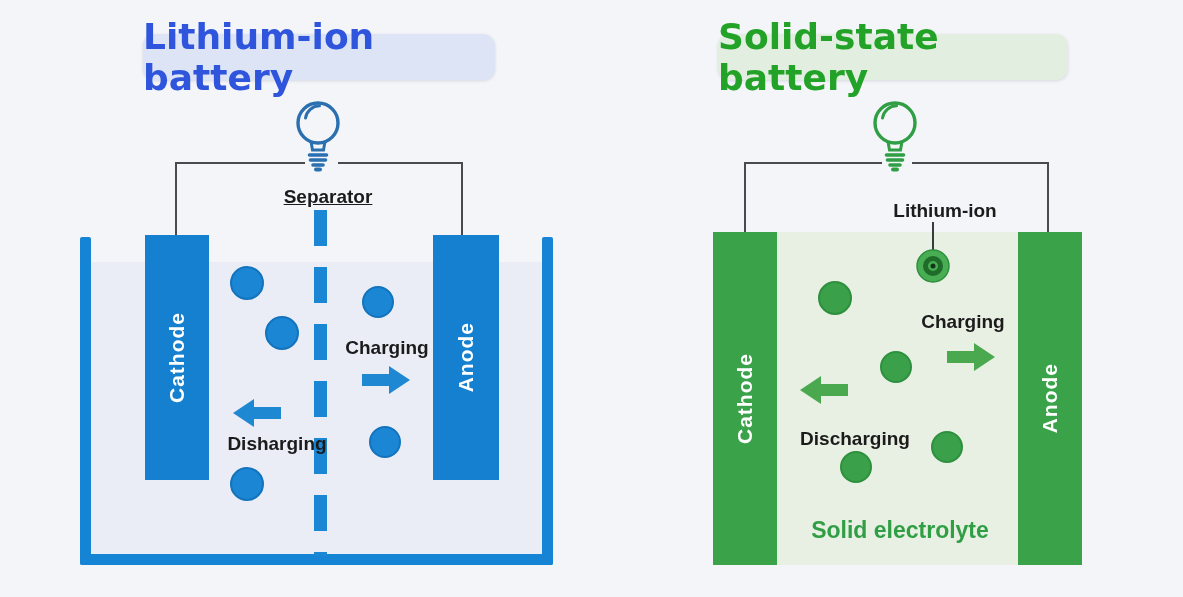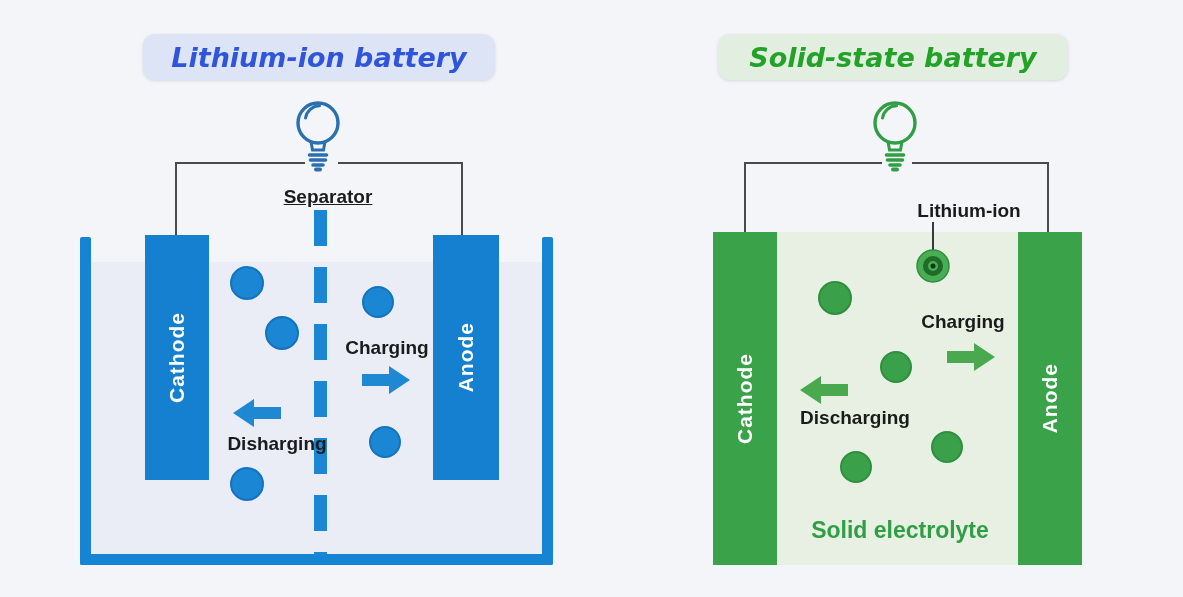--- a/index.html
+++ b/index.html
@@ -2,22 +2,22 @@
 <html><head>
 <meta charset="utf-8">
 <style>
   * { margin:0; padding:0; box-sizing:border-box; }
   body { font-family:"Liberation Sans", sans-serif; background:#f4f5f8; }
   .canvas { position:relative; width:1183px; height:597px; background:#f4f5f8; overflow:hidden; }
 
   
   .pill { position:absolute; top:34px; height:46px; border-radius:12px;
           display:flex; align-items:center; justify-content:center;
-          font-family:"DejaVu Sans", sans-serif; font-weight:bold; font-size:27px;
-          box-shadow:0 1px 3px rgba(120,130,160,.25);font-style:italic; }
+          font-family:"DejaVu Sans", sans-serif; font-weight:bold; font-size:36px;
+          box-shadow:0 1px 3px rgba(120,130,160,.25); }
   .pill.blue  { left:143px; width:352px; background:#dce4f6; color:#2f55dd; }
   .pill.green { left:718px; width:350px; background:#e2efe0; color:#23a228; }
 
   
   .wire { position:absolute; background:#4a4a4a; }
 
   
   .wall, .floor { position:absolute; background:#1684d5; border-radius:2px; }
   .liq-fill  { position:absolute; left:91px; top:262px; width:451px; height:292px; background:#eaedf6; }
 
@@ -118,34 +118,34 @@
   </svg>
 
   <div class="solid-fill"></div>
   <div class="electrode green" style="left:713px; top:232px; width:64px; height:333px;">
     <span class="vlabel">Cathode</span>
   </div>
   <div class="electrode green" style="left:1018px; top:232px; width:64px; height:333px;">
     <span class="vlabel">Anode</span>
   </div>
 
-  <div class="lbl" style="left:899px; top:200px; width:140px;">Lithium-ion</div>
+  <div class="lbl" style="left:875px; top:200px; width:140px;">Lithium-ion</div>
   <div class="pointer-line"></div>
   <svg width="34" height="34" viewBox="0 0 34 34" style="left: 916px; top: 249px;">
     <circle cx="17" cy="17" r="16" fill="#49ad53" stroke="#2e8f3e" stroke-width="1.5"></circle>
     <circle cx="17" cy="17" r="7.5" fill="none" stroke="#1e6b2a" stroke-width="5"></circle>
     <circle cx="17" cy="17" r="2.5" fill="#12351a"></circle>
   </svg>
 
   <div class="lbl" style="left:893px; top:311px; width:140px;">Charging</div>
   <svg style="left:947px; top:343px;" width="48" height="28" viewBox="0 0 48 28">
     <polygon points="0,8 27,8 27,0 48,14 27,28 27,20 0,20" fill="#4aa94e"></polygon>
   </svg>
 
-  <div class="lbl" style="left:785px; top:407px; width:140px;">Discharging</div>
+  <div class="lbl" style="left:785px; top:428px; width:140px;">Discharging</div>
   <svg style="left:800px; top:376px;" width="48" height="28" viewBox="0 0 48 28">
     <polygon points="48,8 21,8 21,0 0,14 21,28 21,20 48,20" fill="#4aa94e"></polygon>
   </svg>
 
   <div class="lbl green-text" style="left:790px; top:517px; width:220px;">Solid electrolyte</div>
 
 <div class="ion blue" style="left: 230px; top: 266px; width: 34px; height: 34px;"></div>
     <div class="ion blue" style="left: 265px; top: 316px; width: 34px; height: 34px;"></div>
     <div class="ion blue" style="left: 362px; top: 286px; width: 32px; height: 32px;"></div>
     <div class="ion blue" style="left: 369px; top: 426px; width: 32px; height: 32px;"></div>

